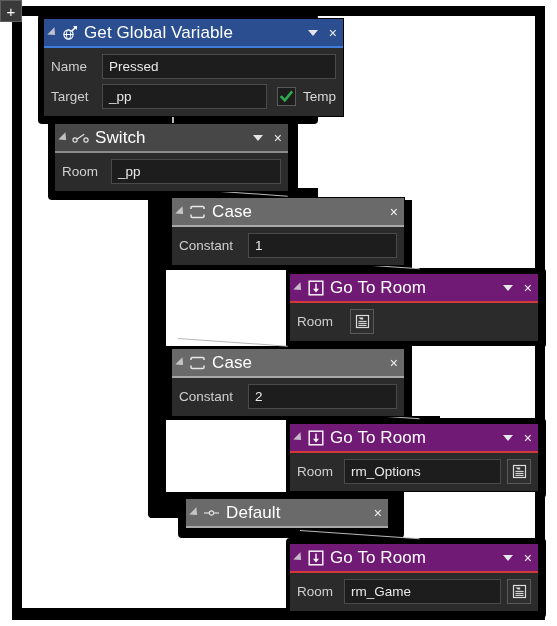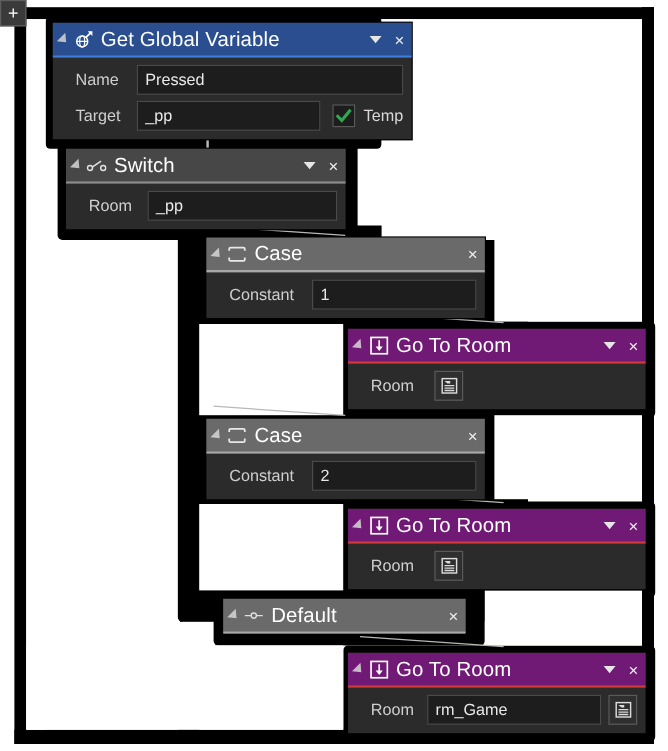--- a/index.html
+++ b/index.html
@@ -95,21 +95,21 @@
     line-height: 1;
     flex: 0 0 auto;
     font-family: "Liberation Sans", sans-serif;
     padding: 0 1px;
   }
   .accent-rule {
     height: 2px;
     width: 100%;
   }
   .block-body {
-    padding: 6px 7px 7px 19px;
+    padding: 6px 7px 7px 7px;
   }
   .row {
     display: flex;
     align-items: center;
     height: 25px;
     margin-bottom: 5px;
   }
   .row:last-child { margin-bottom: 0; }
   .row .lbl {
     font-size: 13.5px;
@@ -374,20 +374,21 @@
         </svg>
       </span>
       <span class="htitle">Go To Room</span>
       <span class="caret-tri"></span>
       <span class="closex">×</span>
     </div>
     <div class="accent-rule"></div>
     <div class="block-body">
       <div class="row">
         <span class="lbl" style="width:40px">Room</span>
+        <span class="field">rm_Options</span>
         <span class="pickbtn">
           <svg width="15" height="15" viewBox="0 0 15 15">
             <rect x="1.5" y="1.5" width="12" height="12" fill="none" stroke="#dcdcdc" stroke-width="1.2"></rect>
             <polygon points="3.4,3.4 8.2,3.4 8.2,5.6 5.8,5.6" fill="#dcdcdc"></polygon>
             <line x1="3.4" y1="7.4" x2="11.6" y2="7.4" stroke="#dcdcdc" stroke-width="1.1"></line>
             <line x1="3.4" y1="9.4" x2="11.6" y2="9.4" stroke="#dcdcdc" stroke-width="1.1"></line>
             <line x1="3.4" y1="11.4" x2="11.6" y2="11.4" stroke="#dcdcdc" stroke-width="1.1"></line>
           </svg>
         </span>
       </div>

